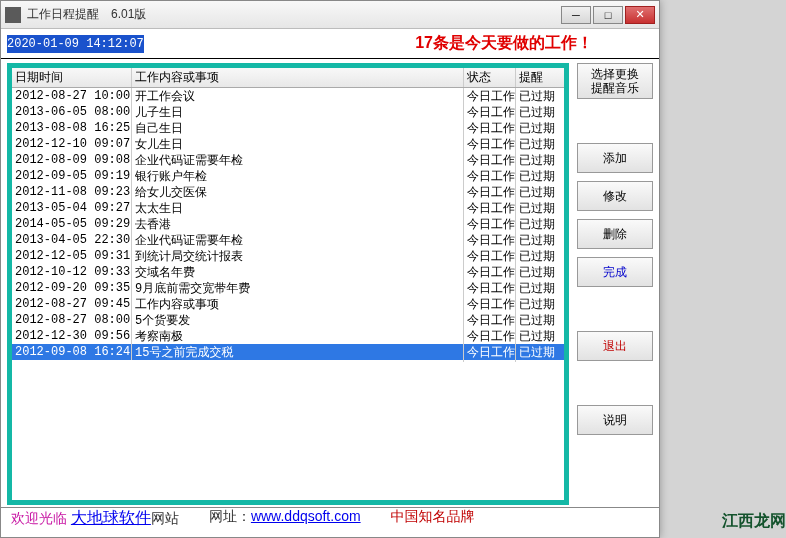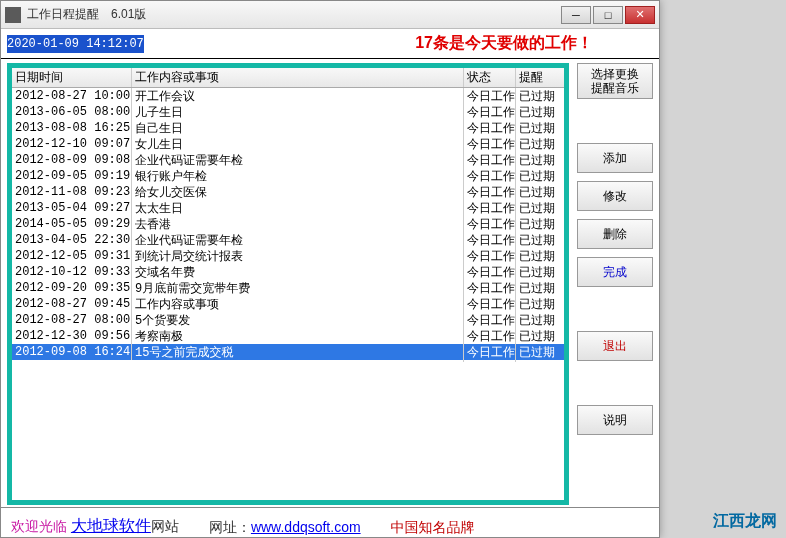--- a/index.html
+++ b/index.html
@@ -115,36 +115,36 @@
       justify-content: center;
     }
     .btn.tall { height: 36px; white-space: pre; text-align:center; line-height:1.2; }
     .btn.red { color: #c00000; }
     .btn.blue { color: #0000cc; }
     .spacer { flex: 0 0 28px; }
     .footer {
       border-top: 1px solid #888;
       height: 30px;
       display: flex;
-      align-items: flex-end;
+      align-items: flex-start;
       padding: 0 10px;
       font-size: 14px;
       gap: 30px;
     }
     .footer .welcome { color: #c715a3; }
     .footer .sitelink { color: #0000ee; text-decoration: underline; font-size: 16px; }
     .footer .siteword { color: #333; }
     .footer .urllabel { color: #333; }
     .footer .url { color: #0000ee; text-decoration: underline; }
     .footer .brand { color: #c00000; }
     .watermark {
       position: absolute;
-      right: 9px;
+      right: 0;
       bottom: 6px;
-      color: #0369a1;
+      color: #14532d;
       font-size: 16px;
       font-weight: bold;
       pointer-events: none;
       text-align: center;
     }
     
     .tbody::-webkit-scrollbar { width: 16px; }
     .tbody::-webkit-scrollbar-track { background: #eee; border-left:1px solid #ccc;}
     .tbody::-webkit-scrollbar-thumb { background: #c0c0c0; border:1px solid #999;}
   </style>

